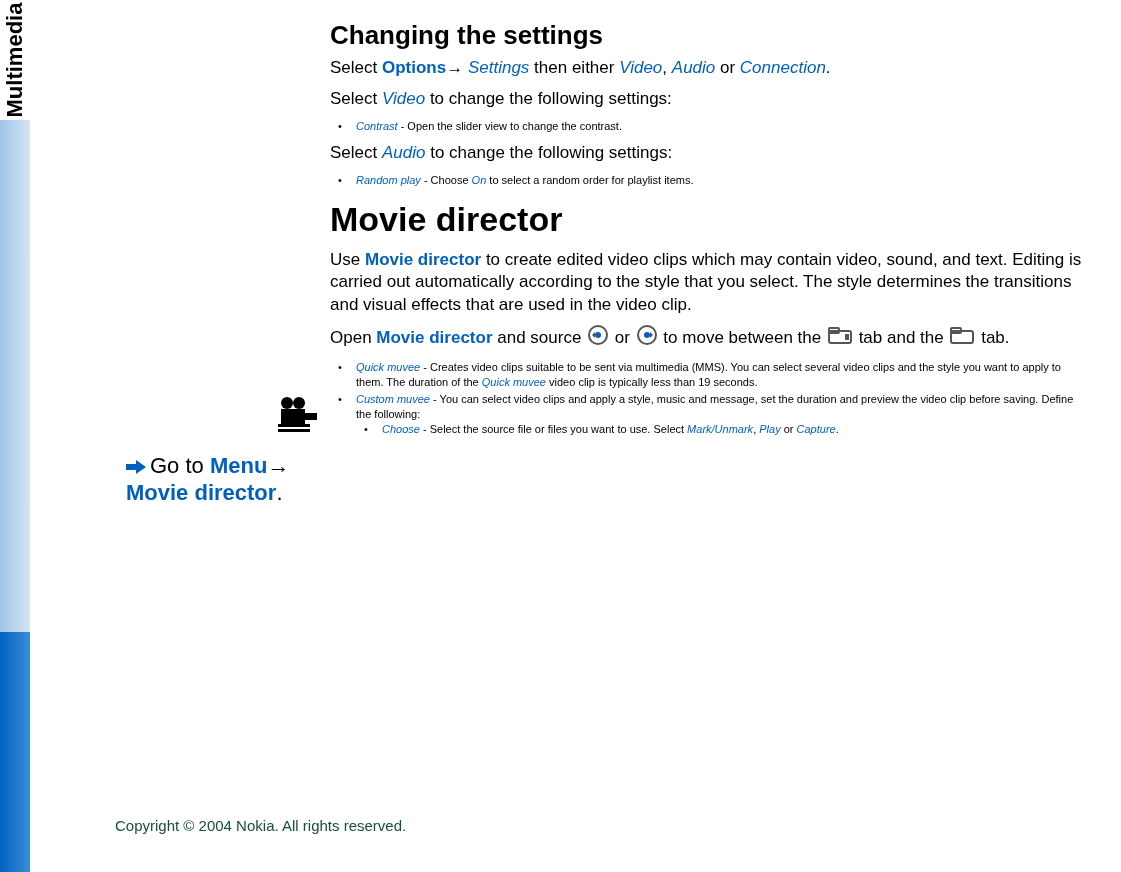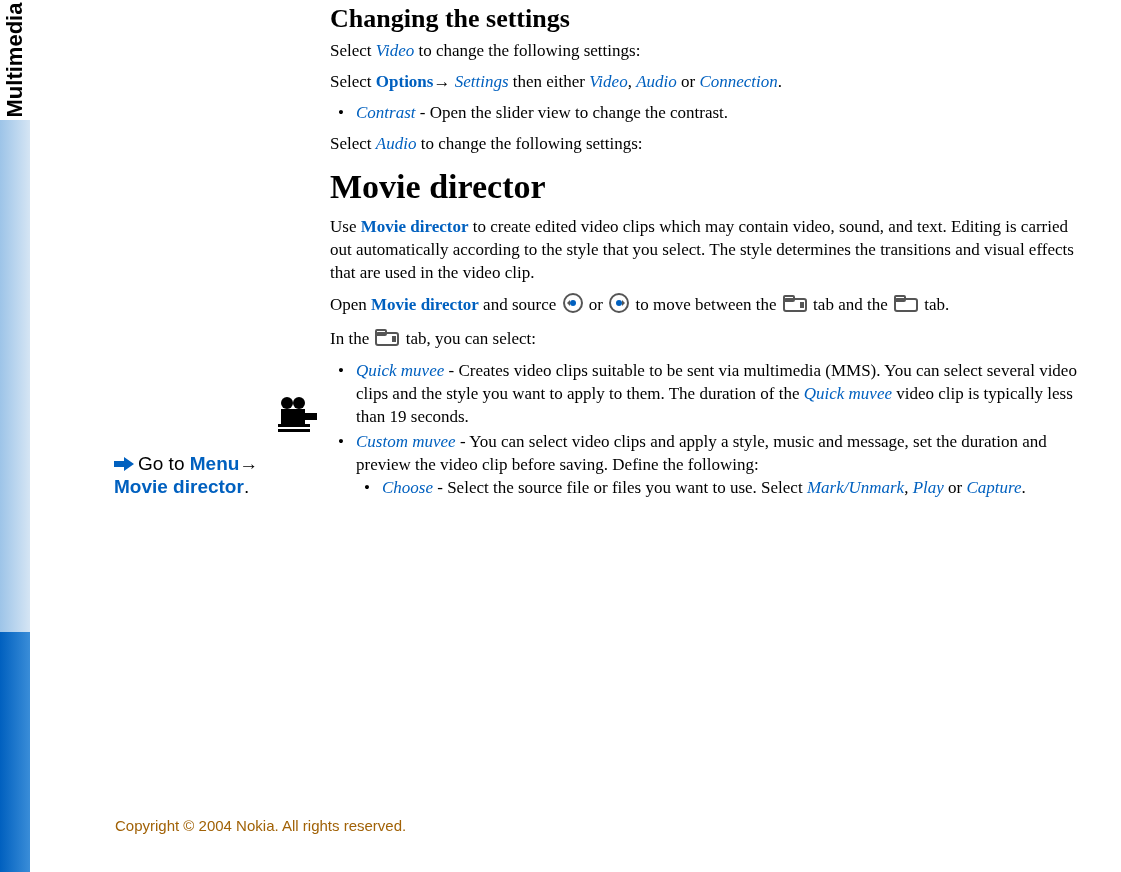--- a/index.html
+++ b/index.html
@@ -51,55 +51,54 @@
     bottom: 35px;
     font-size: 28px;
     font-weight: bold;
     color: #fff;
   }
   .copyright {
     position: absolute;
     left: 115px;
     bottom: 38px;
     font-size: 15px;
-    color: #a16207;
+    color: #14532d;
   }
   .sidebar-note {
     position: absolute;
-    left: 114px;
+    left: 126px;
     top: 453px;
     width: 200px;
-    font-size: 19px;
+    font-size: 22px;
   }
   .arrow-icon {
     display: inline-block;
     vertical-align: middle;
     margin-right: 4px;
   }
   .content {
     position: absolute;
     left: 330px;
     right: 30px;
-    top: 4px;
-    font-family: Liberation Serif, serif;
+    top: 20px;
   }
   h2 {
     font-size: 26px;
     font-weight: bold;
     margin-bottom: 6px;
   }
   h1 {
     font-size: 34px;
     font-weight: bold;
     margin-top: 12px;
     margin-bottom: 10px;
   }
   p { font-size: 17px; line-height: 1.35; margin-bottom: 8px; }
   ul { list-style: none; margin-bottom: 8px; }
-  ul > li { font-size: 17px; line-height: 1.35; padding-left: 26px; position: relative; margin-bottom: 2px; }
+  ul > li { font-size: 11px; line-height: 1.35; padding-left: 26px; position: relative; margin-bottom: 2px; }
   ul > li::before { content: "•"; position: absolute; left: 8px; color: #000; }
   ul ul > li { padding-left: 26px; }
   ul ul > li::before { left: 8px; }
   .link-bold { color: #0060bf; font-weight: bold; }
   .link-italic { color: #0060bf; font-style: italic; }
   .camera-icon {
     position: absolute;
     left: 278px;
     top: 396px;
   }
@@ -138,38 +137,41 @@
         <path d="M0 4 L10 4 L10 0 L20 7 L10 14 L10 10 L0 10 Z" fill="#0060bf"></path>
       </svg>
   </span><span>Go to </span><span class="link-bold">Menu</span><span>→ </span><span class="link-bold">Movie director</span><span>.</span>
 </div>
 
 <div class="content">
 
   <h2>Changing the settings</h2>
 
   <p>
+    <span>Select </span><span class="link-bold">Options</span><span>→ </span><span class="link-italic">Settings</span><span> then either </span><span class="link-italic">Video</span><span>, </span><span class="link-italic">Audio</span><span> or </span><span class="link-italic">Connection</span><span>.</span>
+  </p>
+
+  <p>
     <span>Select </span><span class="link-italic">Video</span><span> to change the following settings:</span>
   </p>
 
-  <p>
-    <span>Select </span><span class="link-bold">Options</span><span>→ </span><span class="link-italic">Settings</span><span> then either </span><span class="link-italic">Video</span><span>, </span><span class="link-italic">Audio</span><span> or </span><span class="link-italic">Connection</span><span>.</span>
-  </p>
-
   <ul>
     <li>
       <span class="link-italic">Contrast</span><span> - Open the slider view to change the contrast.</span>
     </li>
   </ul>
 
   <p>
     <span>Select </span><span class="link-italic">Audio</span><span> to change the following settings:</span>
   </p>
 
   <ul>
+    <li>
+      <span class="link-italic">Random play</span><span> - Choose </span><span class="link-italic">On</span><span> to select a random order for playlist items.</span>
+    </li>
   </ul>
 
 
   <h1>Movie director</h1>
 
   <p>
     <span>Use </span><span class="link-bold">Movie director</span><span> to create edited video clips which may contain video, sound, and text. Editing is carried out automatically according to the style that you select. The style determines the transitions and visual effects that are used in the video clip.</span>
   </p>
 
   <p>
@@ -184,27 +186,20 @@
         </svg></span><span> to move between the </span><span class="inline-icon"><svg width="24" height="18">
           <rect x="1" y="5" width="22" height="12" rx="2" fill="none" stroke="#555" stroke-width="2"></rect>
           <rect x="1" y="2" width="10" height="5" rx="1" fill="none" stroke="#555" stroke-width="2"></rect>
           <rect x="17" y="8" width="4" height="6" fill="#555"></rect>
         </svg></span><span> tab and the </span><span class="inline-icon"><svg width="24" height="18">
           <rect x="1" y="5" width="22" height="12" rx="2" fill="none" stroke="#555" stroke-width="2"></rect>
           <rect x="1" y="2" width="10" height="5" rx="1" fill="none" stroke="#555" stroke-width="2"></rect>
         </svg></span><span> tab.</span>
   </p>
 
-  <p>
-    <span>In the </span><span class="inline-icon"><svg width="24" height="18">
-          <rect x="1" y="5" width="22" height="12" rx="2" fill="none" stroke="#555" stroke-width="2"></rect>
-          <rect x="1" y="2" width="10" height="5" rx="1" fill="none" stroke="#555" stroke-width="2"></rect>
-          <rect x="17" y="8" width="4" height="6" fill="#555"></rect>
-        </svg></span><span> tab, you can select:</span>
-  </p>
 
   <ul>
     <li>
       <span class="link-italic">Quick muvee</span><span> - Creates video clips suitable to be sent via multimedia (MMS). You can select several video clips and the style you want to apply to them. The duration of the </span><span class="link-italic">Quick muvee</span><span> video clip is typically less than 19 seconds.</span>
     </li>
     <li>
       <span class="link-italic">Custom muvee</span><span> - You can select video clips and apply a style, music and message, set the duration and preview the video clip before saving. Define the following:</span>
       <ul>
         <li>
           <span class="link-italic">Choose</span><span> - Select the source file or files you want to use. Select </span><span class="link-italic">Mark/Unmark</span><span>, </span><span class="link-italic">Play</span><span> or </span><span class="link-italic">Capture</span><span>.</span>

